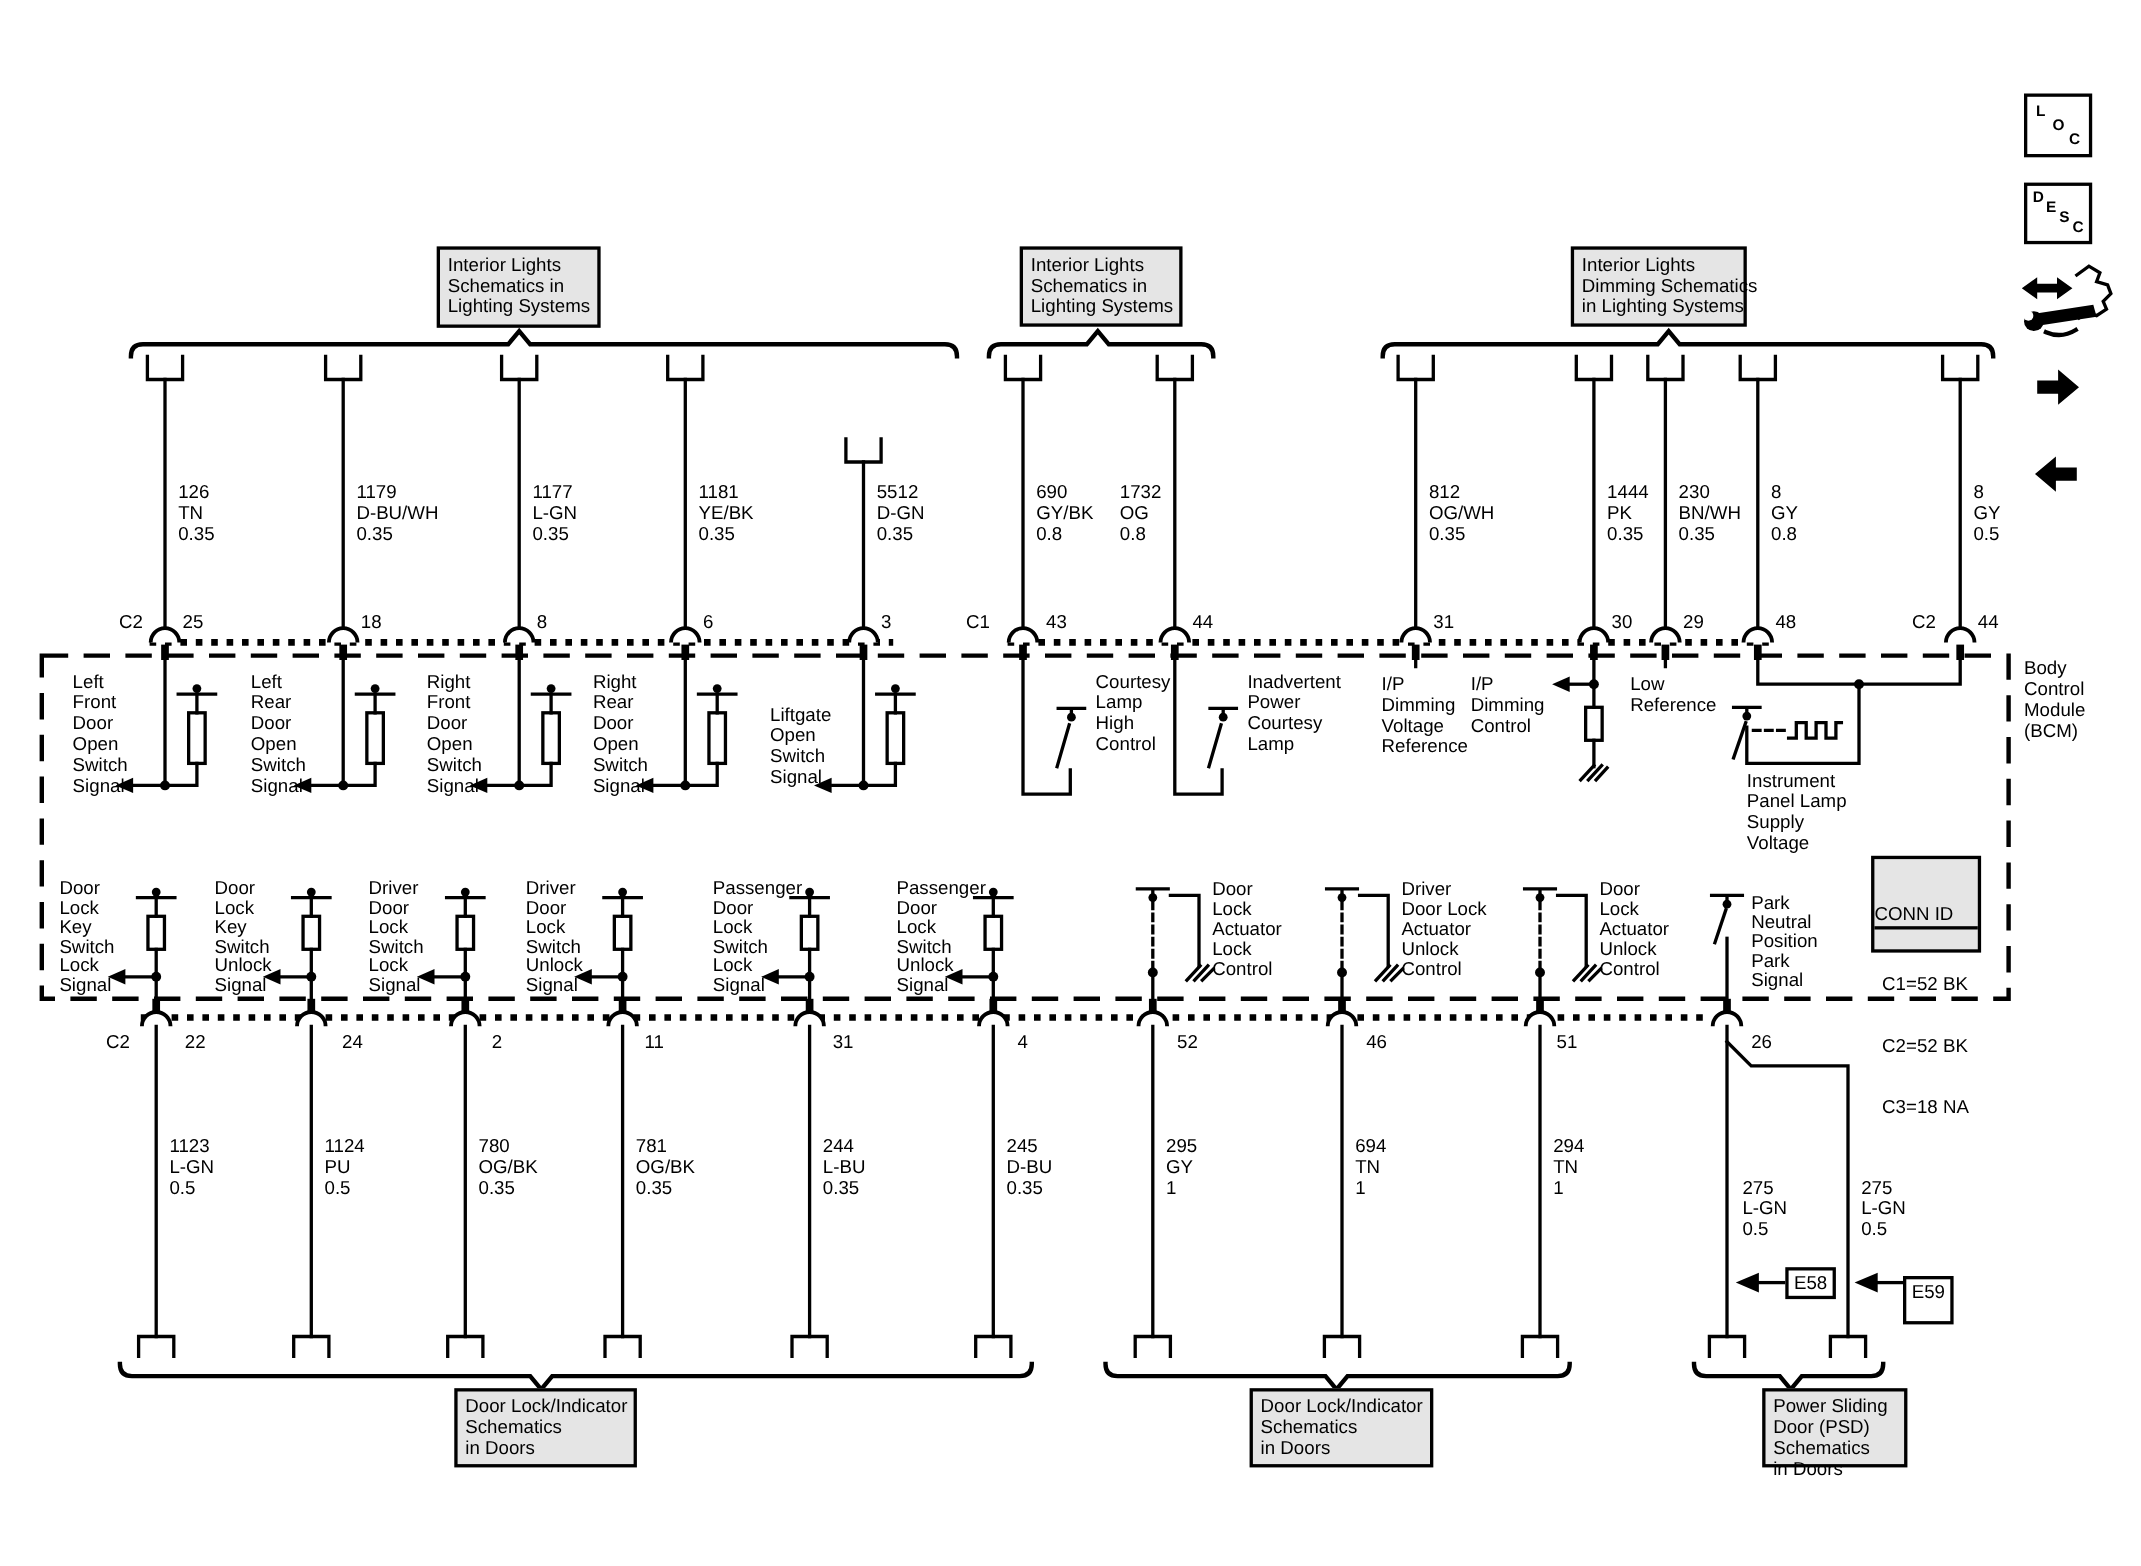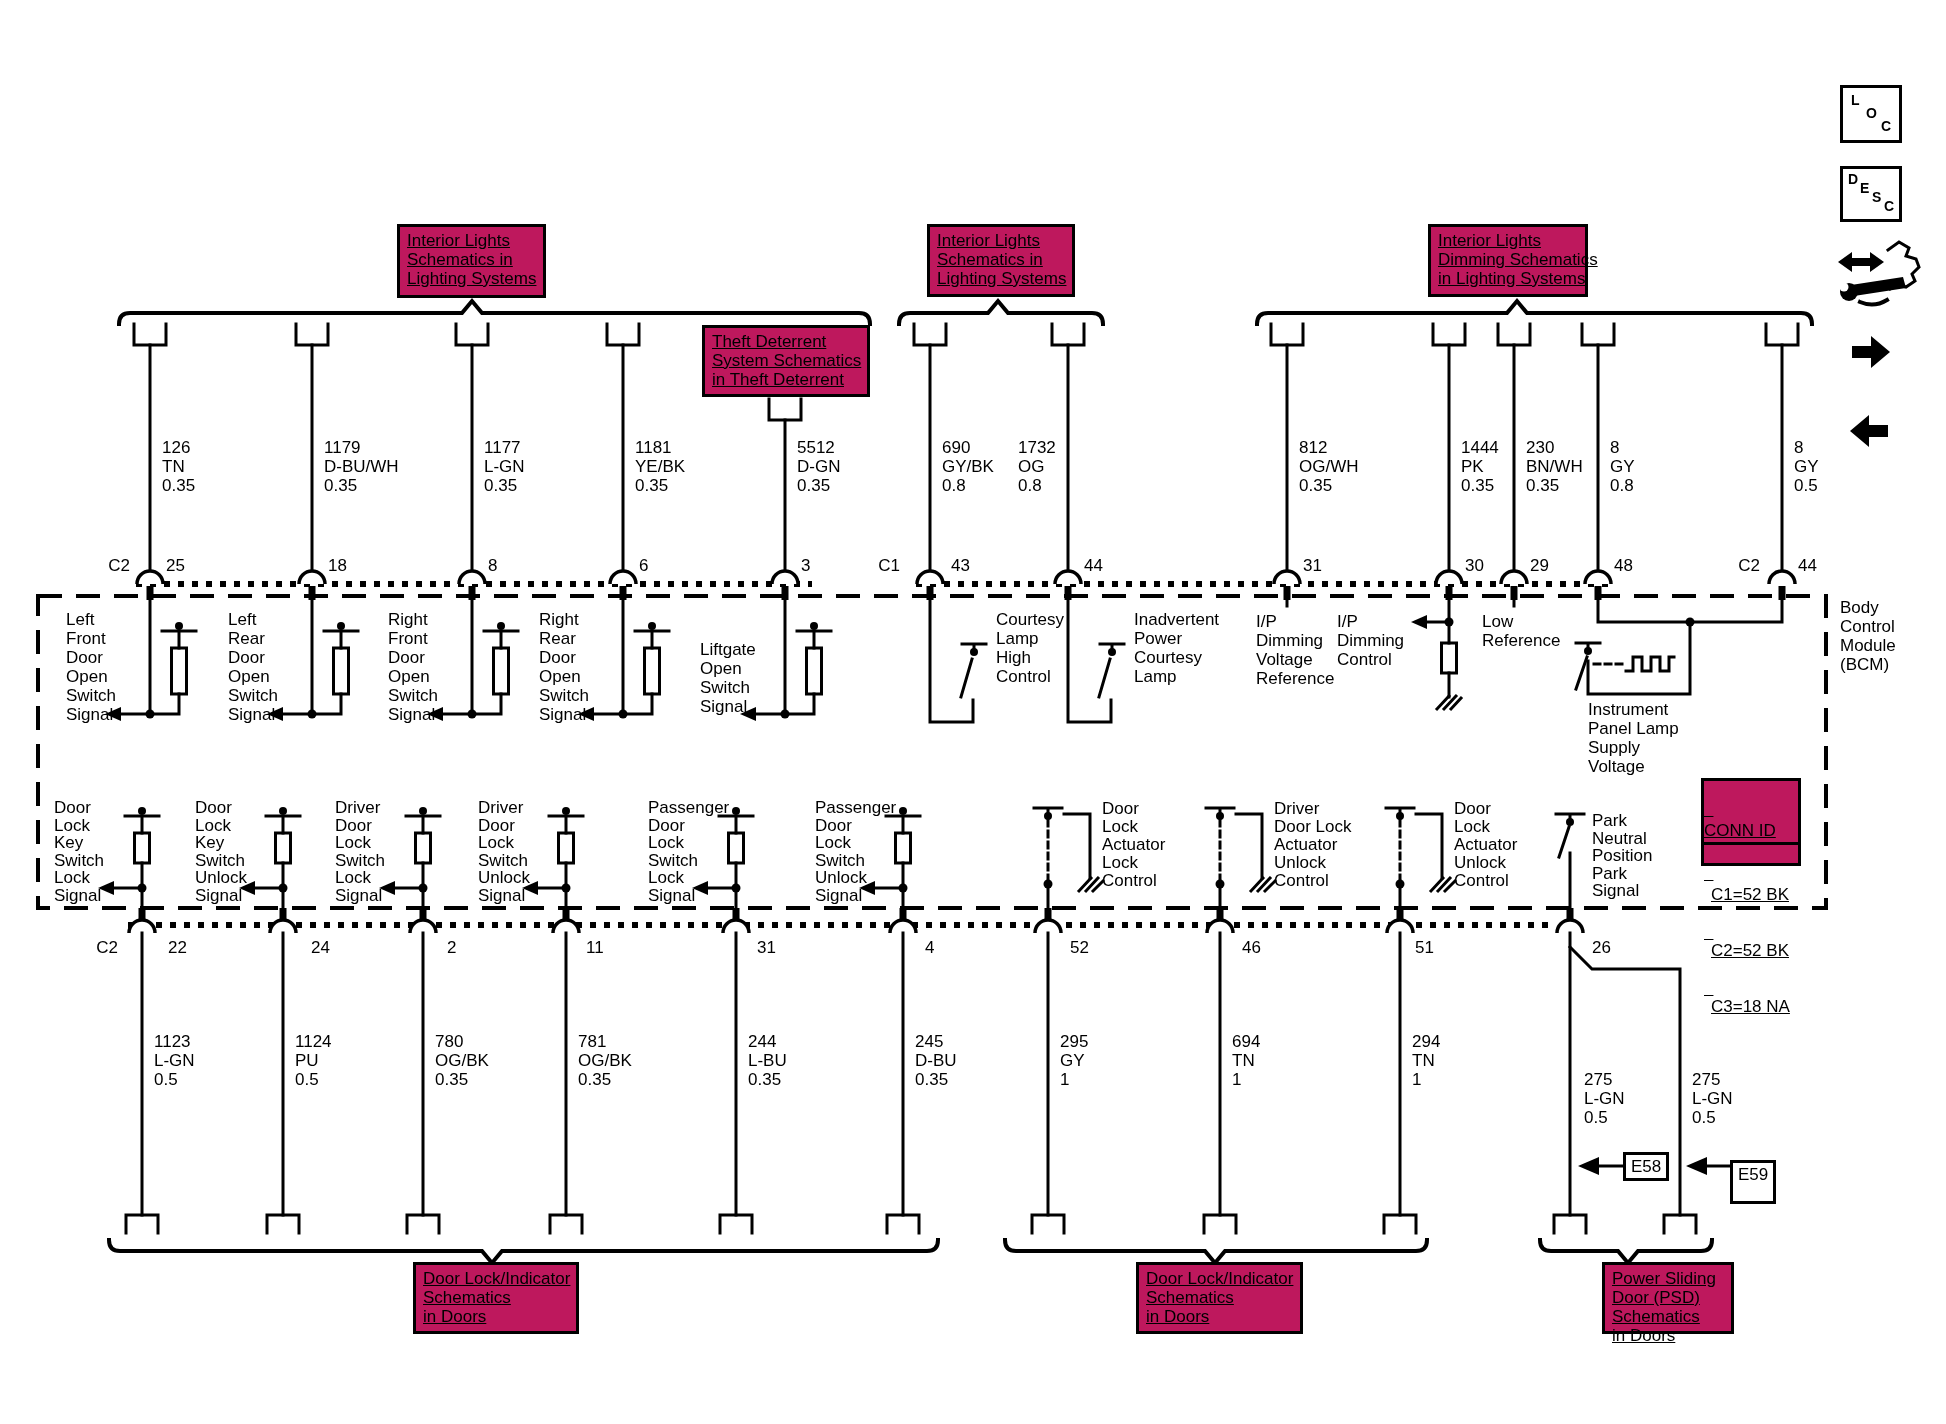--- a/index.html
+++ b/index.html
@@ -6,22 +6,22 @@
   #page{position:relative;width:1946px;height:1424px;background:#fff;
         font-family:"Liberation Sans", sans-serif;color:#000;overflow:hidden;}
   svg{position:absolute;left:0;top:0;}
   .s{stroke:#000;stroke-width:3;fill:none;stroke-linecap:square;}
   .s4{stroke:#000;stroke-width:4;fill:none;stroke-linecap:square;}
   .f{fill:#000;stroke:none;}
   .bump{stroke:#000;stroke-width:3.5;fill:#fff;}
   .t{position:absolute;font-size:17px;line-height:19px;white-space:pre;}
   .lh17{line-height:17.5px;}
   .lh18{line-height:18px;}
-  .box{position:absolute;border:3px solid #000;background:#be185d;padding:4px 7px;
-       font-size:17px;line-height:19px;white-space:pre;box-sizing:border-box;text-decoration:underline;}
+  .box{position:absolute;border:3px solid #000;background:#e5e5e5;padding:4px 7px;
+       font-size:17px;line-height:19px;white-space:pre;box-sizing:border-box;}
   .ra{text-align:right;}
   .iconbox{position:absolute;border:3px solid #000;background:#fff;box-sizing:border-box;}
   .iconbox span{position:absolute;font-size:14px;font-weight:bold;}
   .splice{position:absolute;border:3px solid #000;background:#fff;box-sizing:border-box;
           font-size:17px;text-align:center;}
 </style>
 </head>
 <body>
 
 <div id="page">
@@ -281,23 +281,20 @@
 <div class="iconbox" style="left:1840px;top:166px;width:62px;height:56px">
   <span style="left:5px;top:2px">D</span>
   <span style="left:17px;top:11px">E</span>
   <span style="left:29px;top:20px">S</span>
   <span style="left:41px;top:29px">C</span>
 </div>
 
 <div class="box" style="left:397px;top:224px;width:149px;height:74px">Interior Lights
 Schematics in
 Lighting Systems</div>
-<div class="box" style="left:702px;top:325px;width:168px;height:72px">Theft Deterrent
-System Schematics
-in Theft Deterrent</div>
 <div class="box" style="left:927px;top:224px;width:148px;height:73px">Interior Lights
 Schematics in
 Lighting Systems</div>
 <div class="box" style="left:1428px;top:224px;width:160px;height:73px">Interior Lights
 Dimming Schematics
 in Lighting Systems</div>
 
 <div class="t" style="left:162px;top:438px">126
 TN
 0.35</div>

